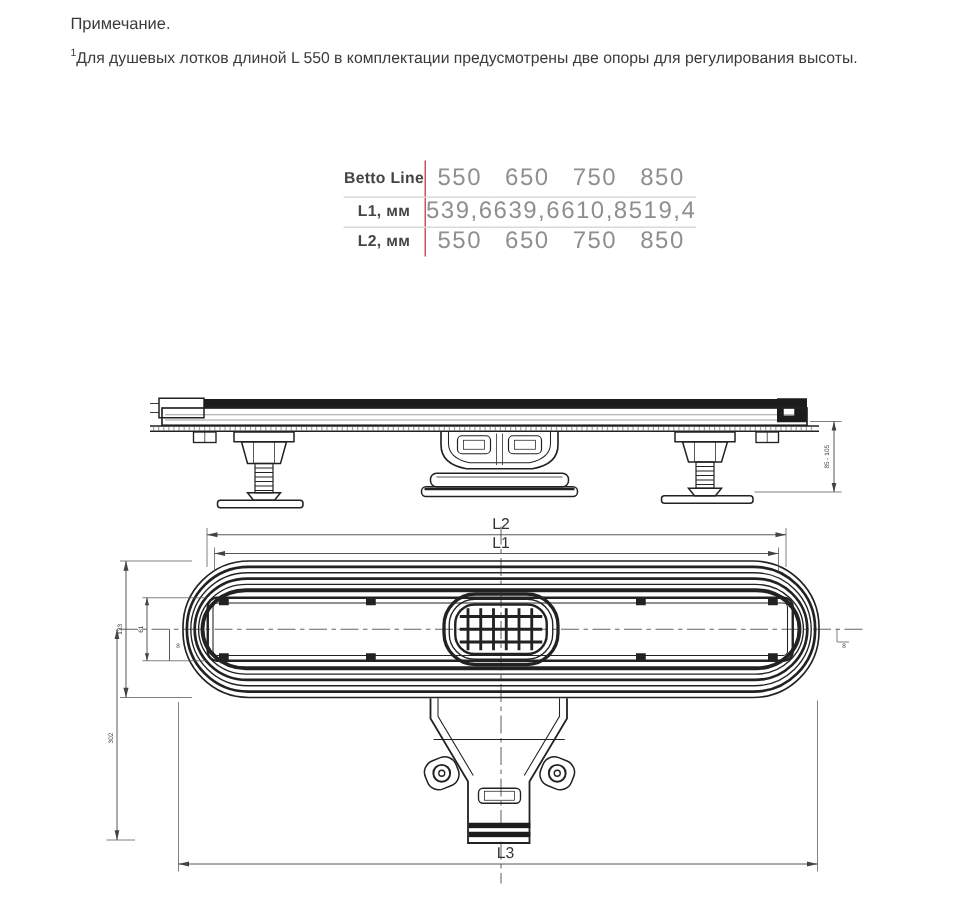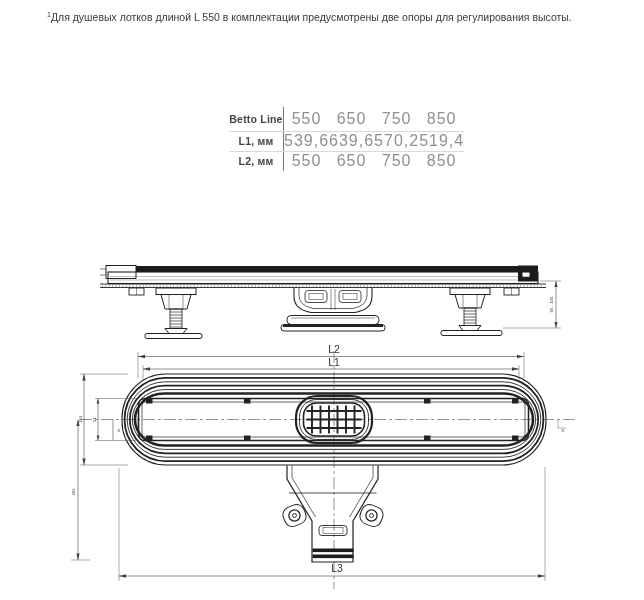--- a/index.html
+++ b/index.html
@@ -28,37 +28,38 @@
   .ext{stroke:#555;stroke-width:.5;fill:none;}
   .arr{fill:#444;stroke:none;}
   .cl{stroke:#666;stroke-width:.7;fill:none;stroke-dasharray:12 3 3 3;}
   .dtx{fill:#333;font-size:10.5px;font-family:"Liberation Sans",sans-serif;}
   .stx{fill:#444;font-size:4.3px;font-family:"Liberation Sans",sans-serif;}
 </style>
 </head>
 <body>
 
 <div class="note">
+  <p class="note-title">Примечание.</p>
   <p class="note-fn"><sup>1</sup><span>Для душевых лотков длиной L 550 в комплектации предусмотрены две опоры для регулирования высоты.</span></p>
 </div>
 
 <table class="spec">
   <tbody>
       <tr class="r0">
     <td class="c0 tl">Betto Line</td>
     <td class="c1 tv">550</td>
     <td class="c2 tv">650</td>
     <td class="c3 tv">750</td>
     <td class="c4 tv">850</td>
   </tr>
   <tr class="r1">
     <td class="c0 tl">L1, мм</td>
     <td class="c1 tv">539,6</td>
     <td class="c2 tv">639,6</td>
-    <td class="c3 tv">570,2</td>
+    <td class="c3 tv">610,8</td>
     <td class="c4 tv">519,4</td>
   </tr>
   <tr class="r2">
     <td class="c0 tl">L2, мм</td>
     <td class="c1 tv">550</td>
     <td class="c2 tv">650</td>
     <td class="c3 tv">750</td>
     <td class="c4 tv">850</td>
   </tr>
 </tbody>

